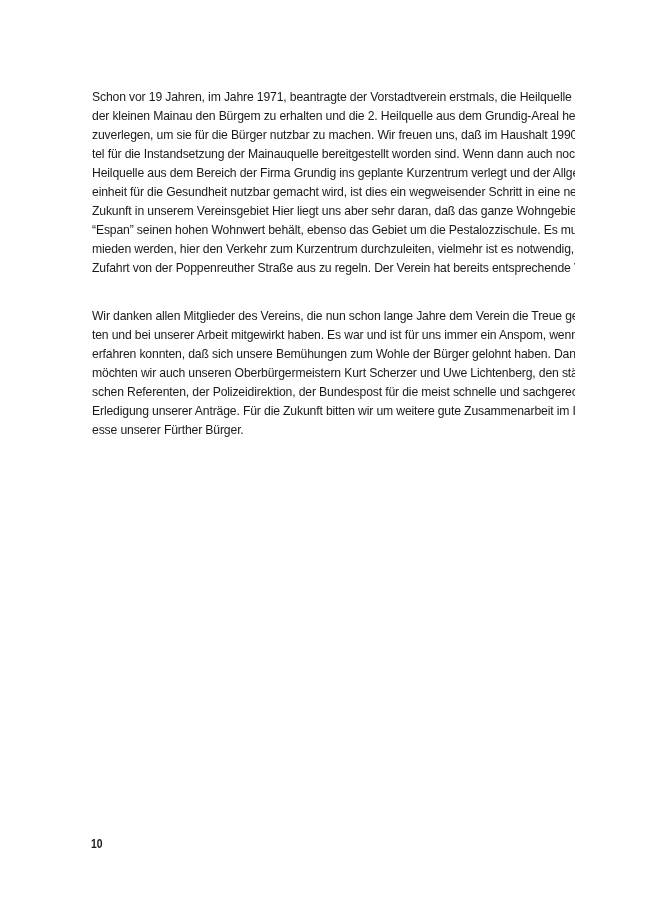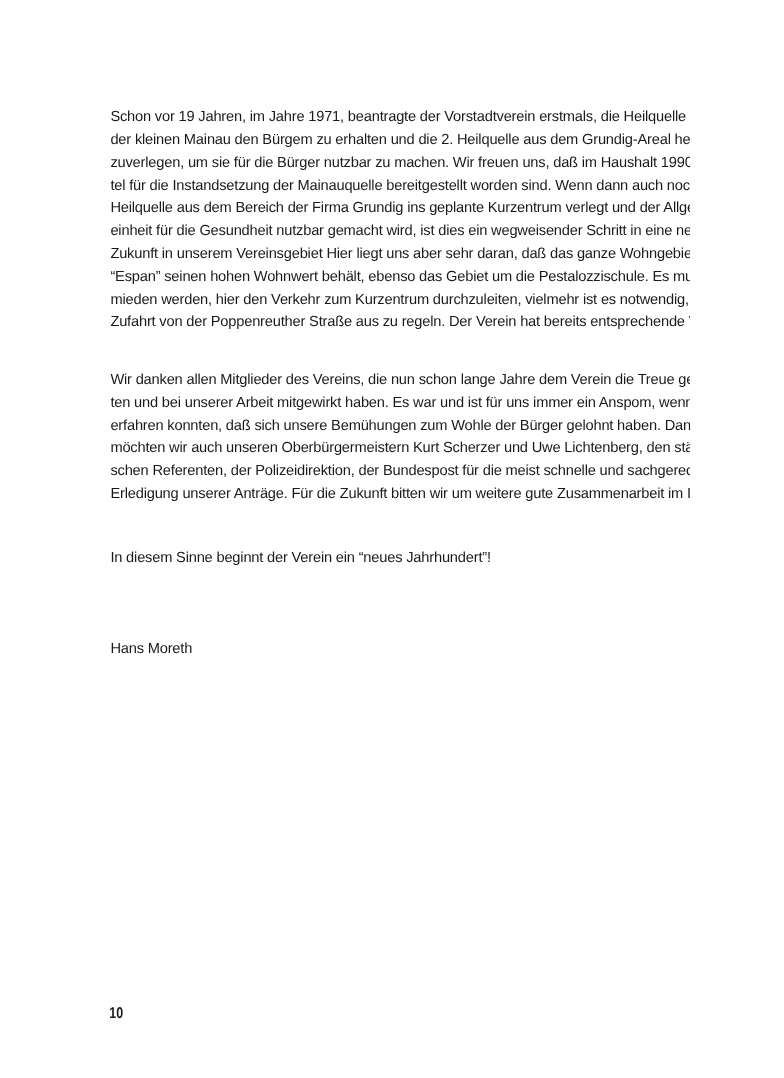--- a/index.html
+++ b/index.html
@@ -57,25 +57,22 @@
     <div class="line">Zufahrt von der Poppenreuther Straße aus zu regeln. Der Verein hat bereits entsprechende Vor-</div>
   </div>
 
   <div class="text-block" id="para2">
     <div class="line">Wir danken allen Mitglieder des Vereins, die nun schon lange Jahre dem Verein die Treue gehal-</div>
     <div class="line">ten und bei unserer Arbeit mitgewirkt haben. Es war und ist für uns immer ein Anspom, wenn wir</div>
     <div class="line">erfahren konnten, daß sich unsere Bemühungen zum Wohle der Bürger gelohnt haben. Danken</div>
     <div class="line">möchten wir auch unseren Oberbürgermeistern Kurt Scherzer und Uwe Lichtenberg, den städti-</div>
     <div class="line">schen Referenten, der Polizeidirektion, der Bundespost für die meist schnelle und sachgerechte</div>
     <div class="line">Erledigung unserer Anträge. Für die Zukunft bitten wir um weitere gute Zusammenarbeit im Inter-</div>
+    <div class="line last">esse unserer Fürther Bürger.</div>
   </div>
 
-  <div class="text-block" id="para3">
-    <div class="line last">In diesem Sinne beginnt der Verein ein “neues Jahrhundert”!</div>
-  </div>
 
   <div class="text-block" id="signature">
-    <div class="line last">Hans Moreth</div>
   </div>
 
   <div class="page-number">10</div>
 
 </div>
 
 </body></html>

